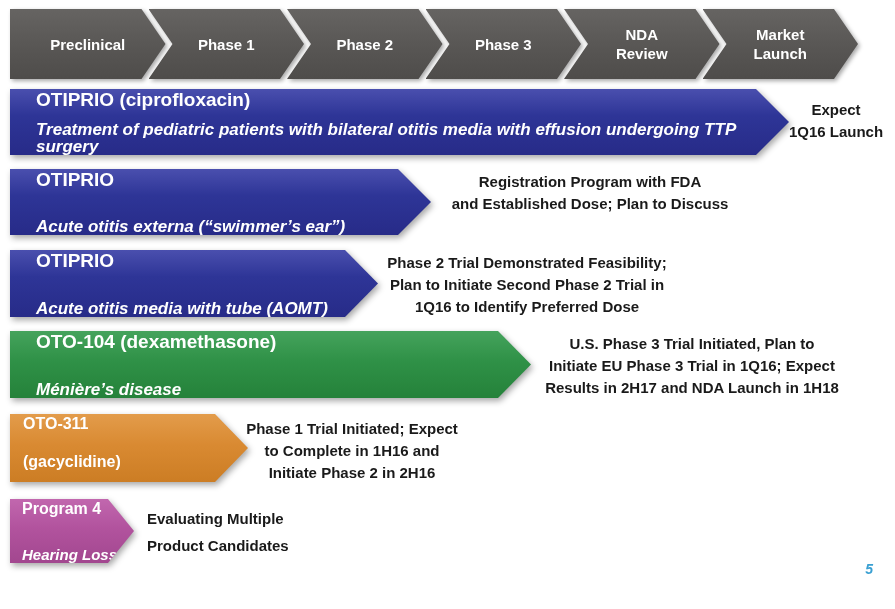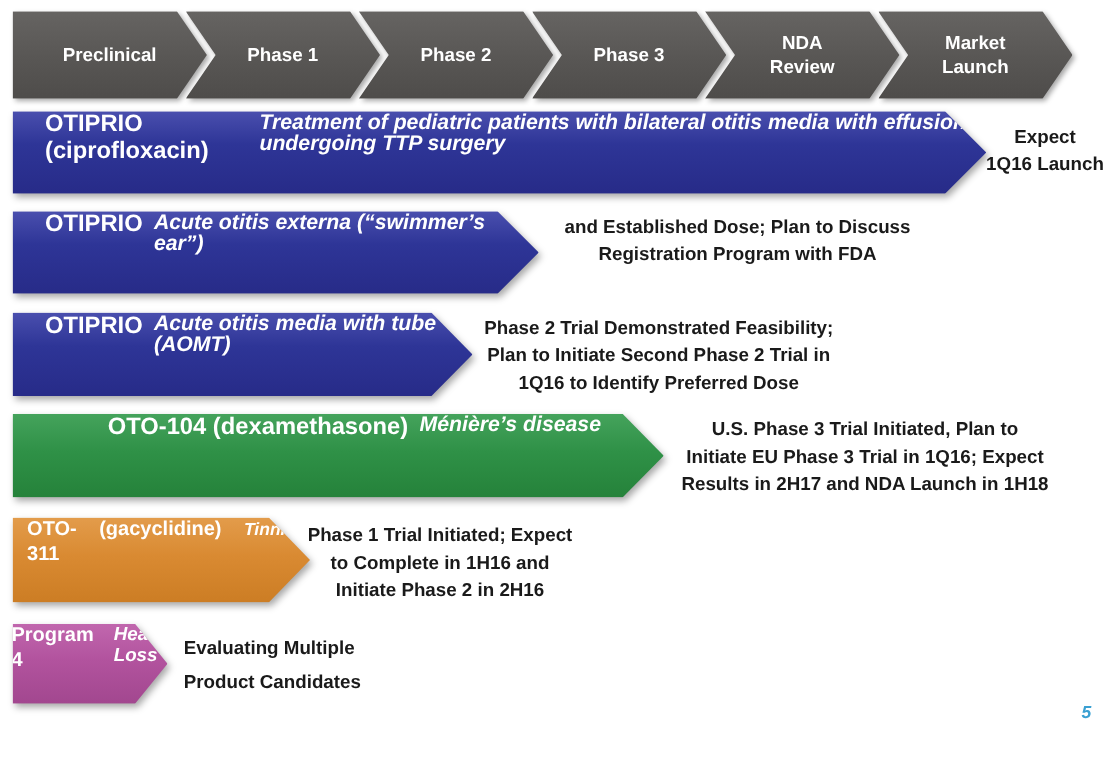--- a/index.html
+++ b/index.html
@@ -16,21 +16,21 @@
     background:linear-gradient(180deg,#666462 0%,#585654 55%,#4e4c4a 100%);
     color:#ffffff;font-size:15px;font-weight:bold;text-align:center;line-height:19px;
     padding:0 24px;box-sizing:border-box;
     clip-path:polygon(0 0, calc(100% - 24px) 0, 100% 50%, calc(100% - 24px) 100%, 0 100%, 24px 50%);
   }
   .seg.first{clip-path:polygon(0 0, calc(100% - 24px) 0, 100% 50%, calc(100% - 24px) 100%, 0 100%);}
   
   .arrow-wrap{position:absolute;left:10px;filter:drop-shadow(2px 3px 3px rgba(0,0,0,0.35));}
   .arrow{
     height:100%;box-sizing:border-box;color:#fff;
-    display:flex;flex-direction:row;justify-content:center;
+    display:flex;flex-direction:column;justify-content:space-between;
     clip-path:polygon(0 0, calc(100% - 33px) 0, 100% 50%, calc(100% - 33px) 100%, 0 100%);
     padding-left:26px;gap:9px;
   }
   .arrow.tip-sm{clip-path:polygon(0 0, calc(100% - 26px) 0, 100% 50%, calc(100% - 26px) 100%, 0 100%);}
   .c-blue   {background:linear-gradient(180deg,#4a4fae 0%,#2e3597 40%,#272b88 100%);}
   .c-green  {background:linear-gradient(180deg,#45a35c 0%,#2f9147 45%,#25823a 100%);}
   .c-orange {background:linear-gradient(180deg,#e39c4b 0%,#d98a32 45%,#cc7d24 100%);}
   .c-magenta{background:linear-gradient(180deg,#c167ae 0%,#b2539e 45%,#a2478f 100%);}
   .r-title{font-size:19px;font-weight:bold;line-height:21px;}
   .r-sub{font-size:17px;font-weight:bold;font-style:italic;line-height:17px;}
@@ -100,22 +100,22 @@
     <div>1Q16 Launch</div>
   </div>
 
   <div class="arrow-wrap" style="top:169px;width:421px;height:66px;">
     <div class="arrow c-blue">
       <div class="r-title">OTIPRIO</div>
       <div class="r-sub">Acute otitis externa (“swimmer’s ear”)</div>
     </div>
   </div>
   <div class="note" style="left:440px;top:171px;width:300px;">
+    <div>Registration Program with FDA</div>
     <div>and Established Dose; Plan to Discuss</div>
-    <div>Registration Program with FDA</div>
   </div>
 
   <div class="arrow-wrap" style="top:250px;width:368px;height:67px;">
     <div class="arrow c-blue">
       <div class="r-title">OTIPRIO</div>
       <div class="r-sub">Acute otitis media with tube (AOMT)</div>
     </div>
   </div>
   <div class="note" style="left:368px;top:252px;width:318px;">
     <div>Phase 2 Trial Demonstrated Feasibility;</div>

